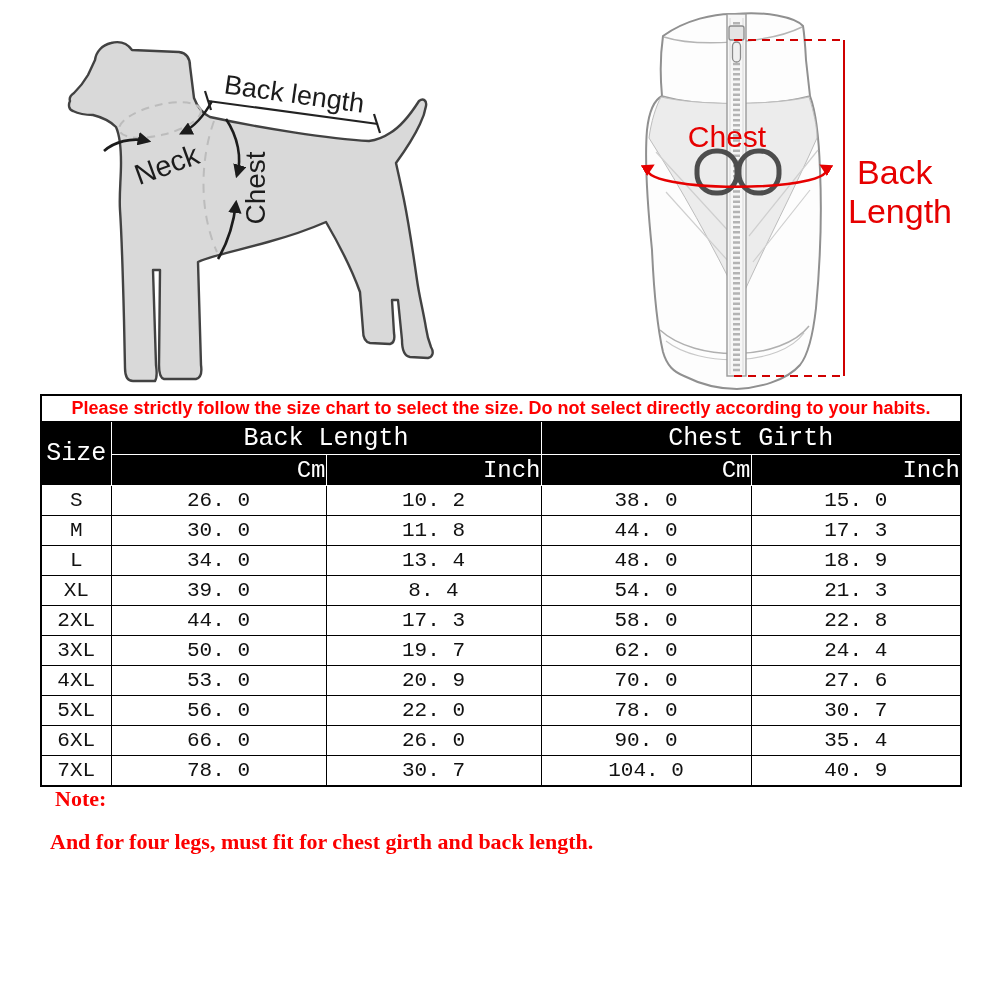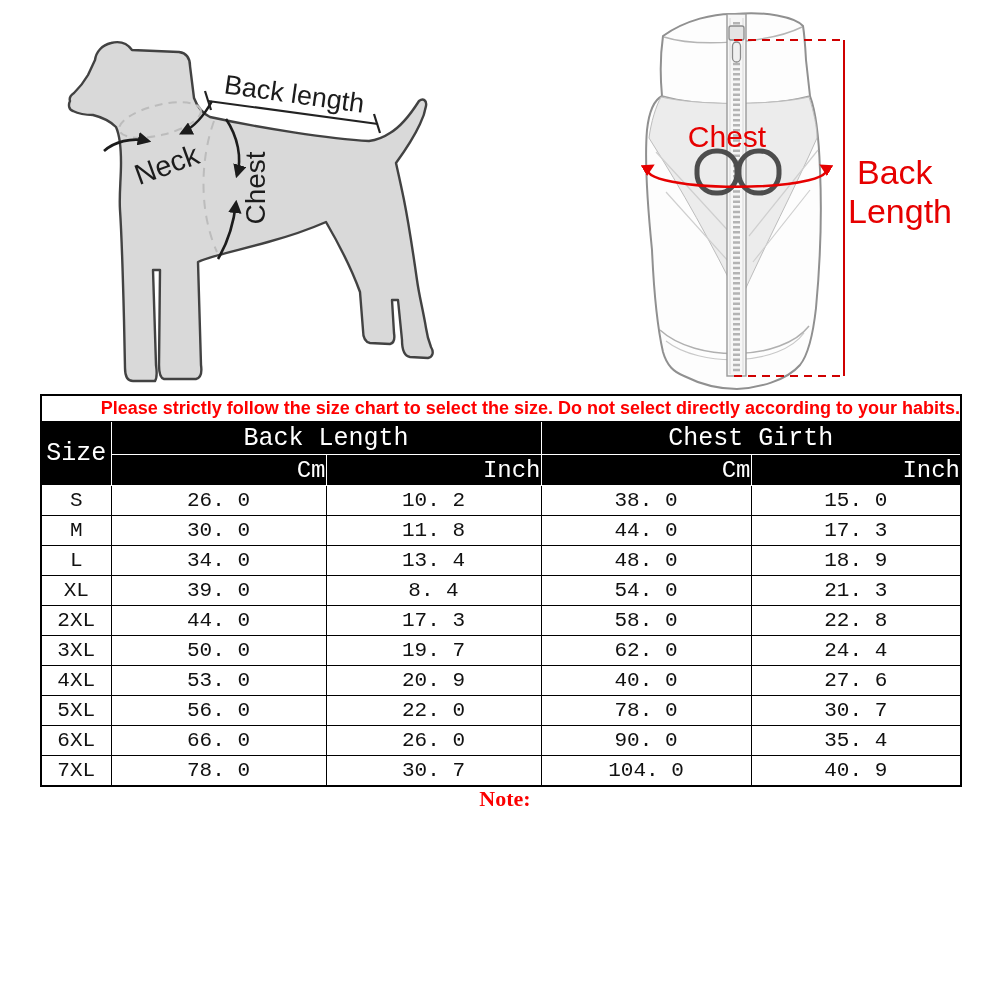--- a/index.html
+++ b/index.html
@@ -4,33 +4,33 @@
 <style>
   html,body{margin:0;padding:0;background:#fff;}
   #canvas{position:relative;width:1000px;height:1000px;background:#ffffff;overflow:hidden;
           font-family:"Liberation Sans",sans-serif;}
   #illus{position:absolute;left:0;top:0;}
 
   
   #size-chart{position:absolute;left:40px;top:394px;width:920px;border-collapse:collapse;
               table-layout:fixed;background:#fff;border:2px solid #000;}
   #size-chart td,#size-chart th{padding:0;overflow:hidden;white-space:nowrap;}
-  .warn-cell{border:1px solid #000;color:#fe0000;text-align:right;height:25px;
+  .warn-cell{border:1px solid #000;color:#fe0000;text-align:center;height:25px;
              font-family:"Liberation Sans",sans-serif;font-size:18px;font-weight:700;}
   .hdr{background:#000;color:#fff;border:1px solid #fff;text-align:center;
        font-family:"Liberation Mono",monospace;font-weight:400;}
   .hdr-group{font-size:25px;height:32px;}
   .hdr-size{font-size:25px;}
   .hdr-unit{font-size:24px;height:30px;text-align:right;}
   .val-cell{border:1px solid #000;text-align:center;height:29px;color:#111;
             font-family:"Liberation Mono",monospace;font-size:21px;}
 
   
   #notes{position:absolute;left:55px;top:786px;width:900px;color:#fb0000;
-         font-family:"Liberation Serif",serif;font-weight:700;font-size:22px;text-align:center;}
+         font-family:"Liberation Serif",serif;font-weight:700;font-size:22px;}
   #notes p{margin:0 0 17px 0;line-height:26px;}
   .note-bullet{margin-left:20px !important;}
   .note-last{margin-left:-5px !important;}
 </style>
 </head>
 <body>
 
 <div id="canvas">
 
   <svg id="illus" width="1000" height="394" viewBox="0 0 1000 394">
@@ -206,21 +206,21 @@
           <td class="val-cell">3XL</td>
           <td class="val-cell">50. 0</td>
           <td class="val-cell">19. 7</td>
           <td class="val-cell">62. 0</td>
           <td class="val-cell">24. 4</td>
         </tr>
         <tr>
           <td class="val-cell">4XL</td>
           <td class="val-cell">53. 0</td>
           <td class="val-cell">20. 9</td>
-          <td class="val-cell">40. 0</td>
+          <td class="val-cell">70. 0</td>
           <td class="val-cell">27. 6</td>
         </tr>
         <tr>
           <td class="val-cell">5XL</td>
           <td class="val-cell">56. 0</td>
           <td class="val-cell">22. 0</td>
           <td class="val-cell">78. 0</td>
           <td class="val-cell">30. 7</td>
         </tr>
         <tr>
@@ -235,15 +235,16 @@
           <td class="val-cell">78. 0</td>
           <td class="val-cell">30. 7</td>
           <td class="val-cell">104. 0</td>
           <td class="val-cell">40. 9</td>
         </tr>
       </tbody>
   </table>
 
   <div id="notes">
     <p>Note:</p>
+    <p class="note-last">And for four legs, must fit for chest girth and back length.</p>
   </div>
 
 </div>
 
 </body></html>

